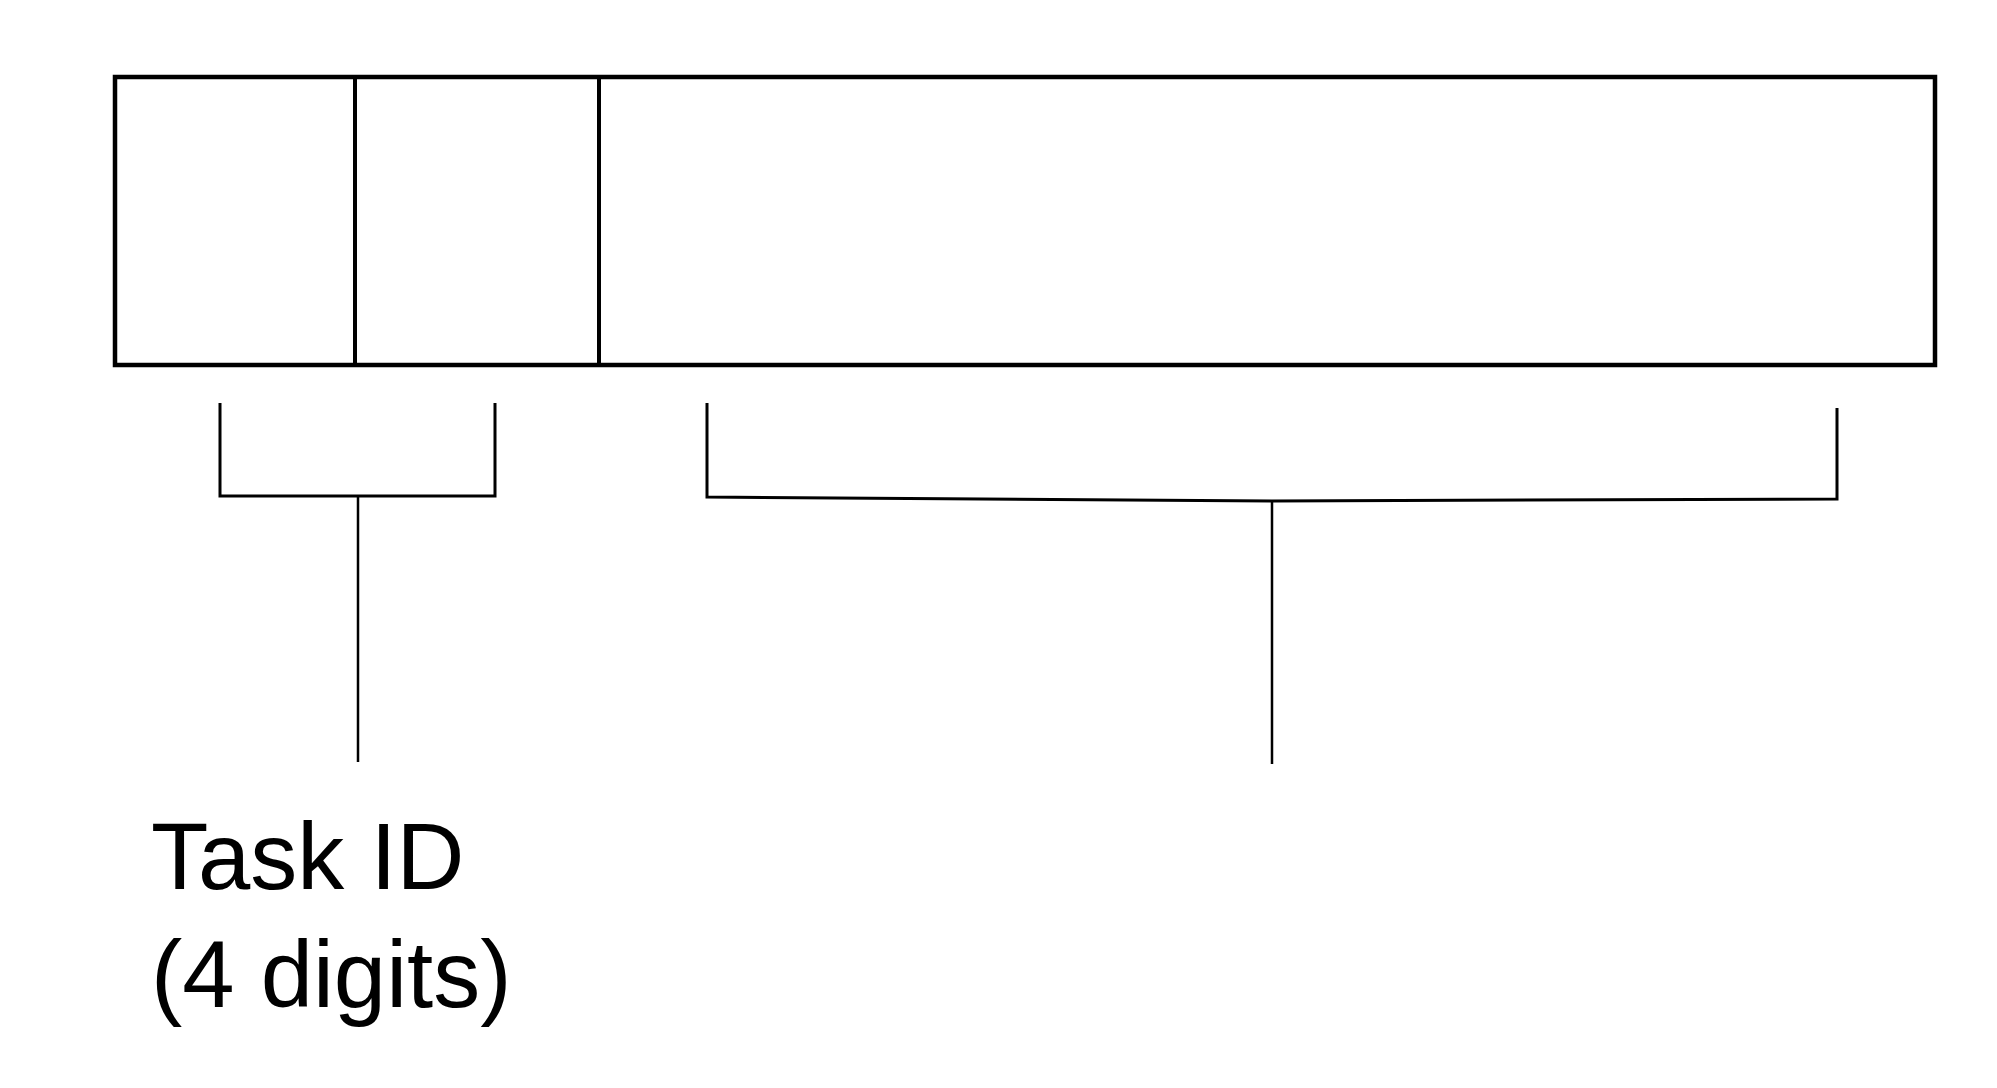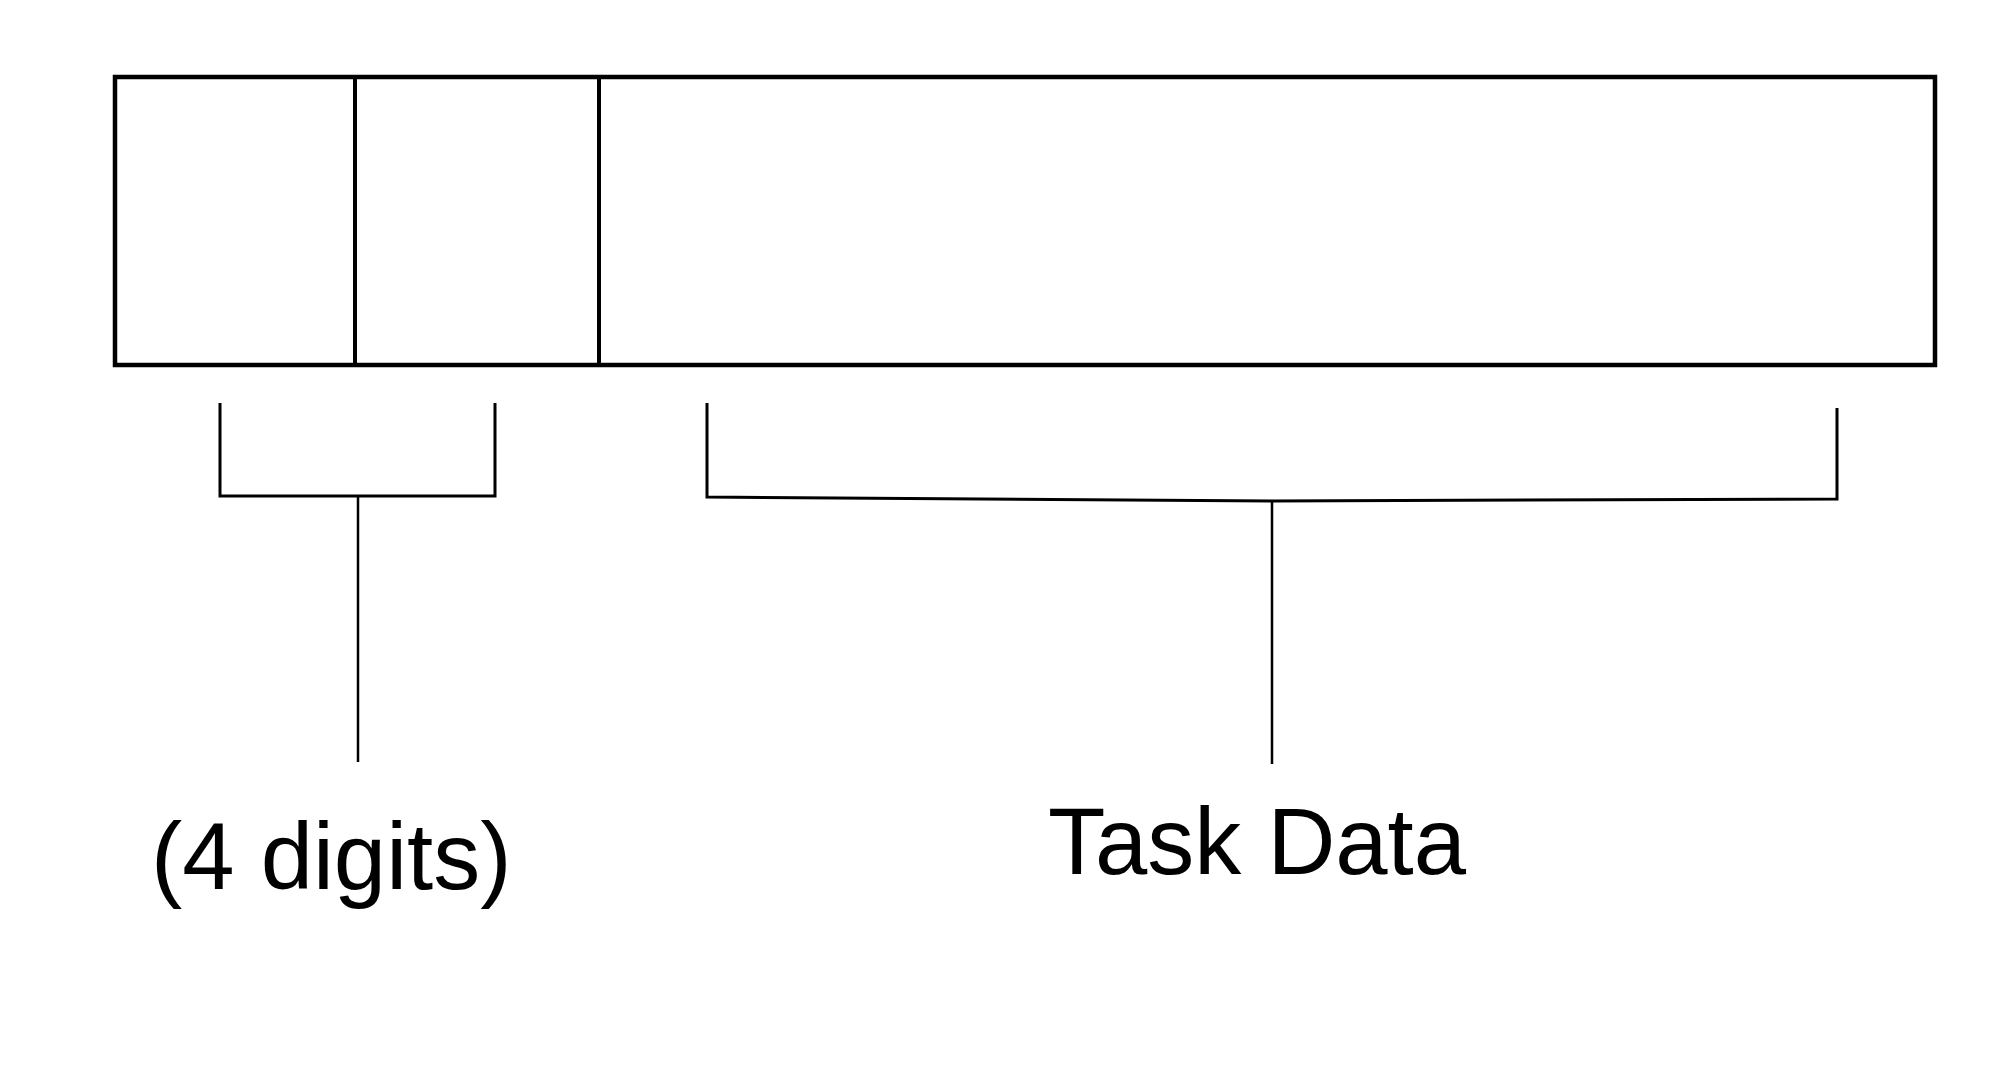--- a/index.html
+++ b/index.html
@@ -46,18 +46,18 @@
     <line x1="599" y1="77" x2="599" y2="365" stroke="#000000" stroke-width="4"></line>
 
     <path d="M 220 403 L 220 496 L 495 496 L 495 403" fill="none" stroke="#000000" stroke-width="3"></path>
     <line x1="358" y1="496" x2="358" y2="762" stroke="#000000" stroke-width="2.5"></line>
 
     <path d="M 707 403 L 707 497 L 1272 501 L 1837 499 L 1837 408" fill="none" stroke="#000000" stroke-width="3"></path>
     <line x1="1272" y1="501" x2="1272" y2="764" stroke="#000000" stroke-width="2.5"></line>
   </svg>
 
   <div class="label label-task-id">
+    <span class="line">Task ID</span>
     <span class="line">(4 digits)</span>
   </div>
 
-  <div class="label label-task-data">Task Data</div>
 
 </div>
 
 </body></html>

